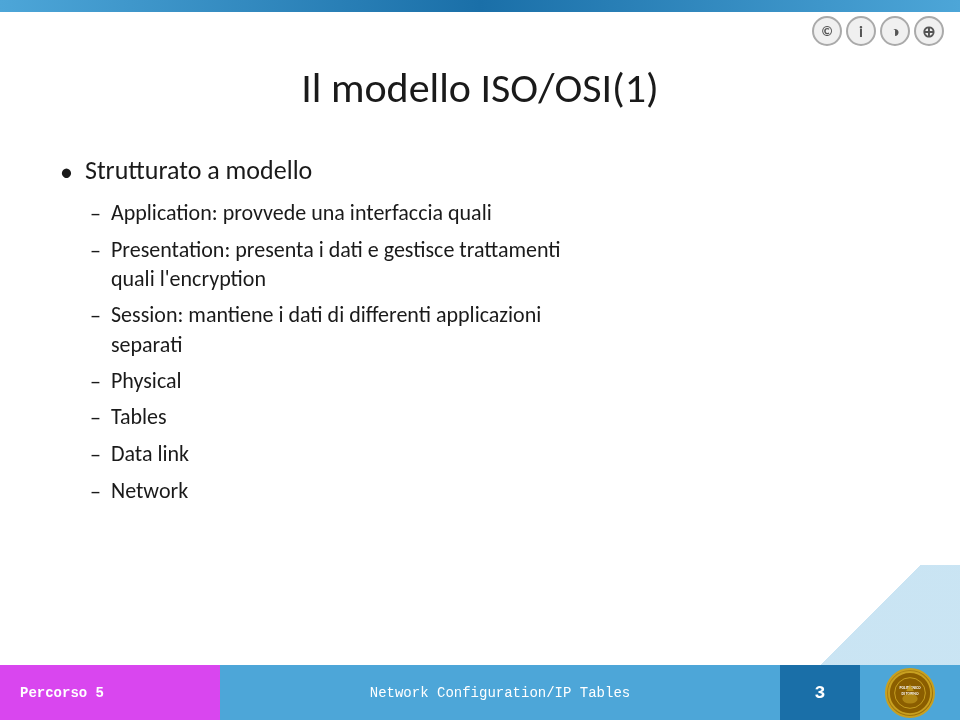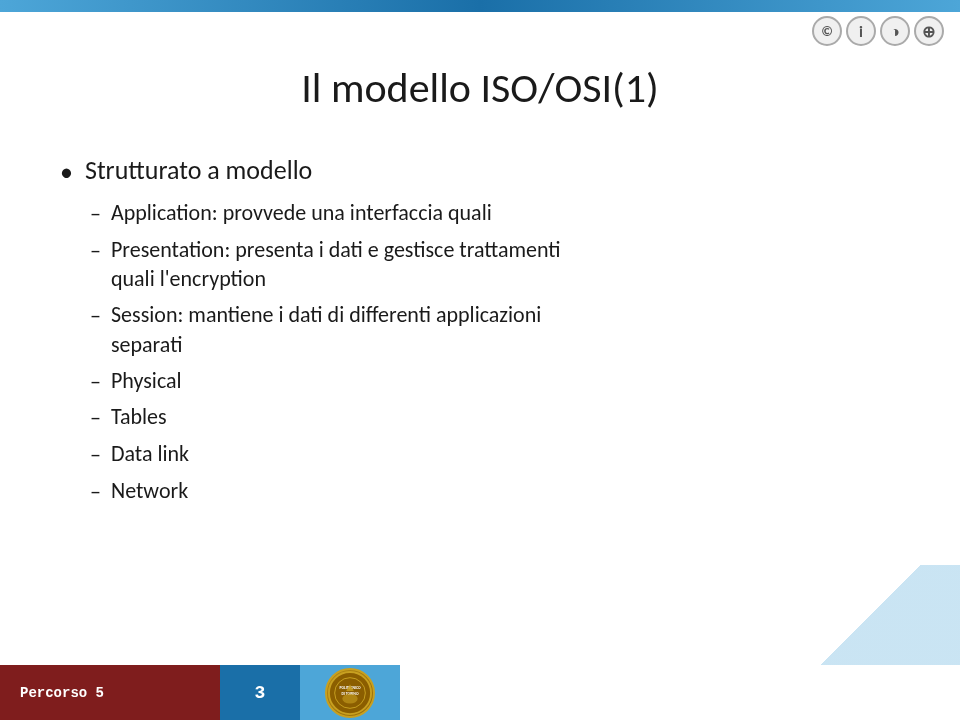--- a/index.html
+++ b/index.html
@@ -120,21 +120,21 @@
       position: absolute;
       bottom: 0;
       left: 0;
       right: 0;
       height: 55px;
       display: flex;
       align-items: stretch;
     }
 
     .bottom-left {
-      background: #7f1d1d;
+      background: #d946ef;
       width: 220px;
       display: flex;
       align-items: center;
       padding: 0 20px;
     }
 
     .bottom-left-text {
       color: #fff;
       font-size: 14px;
       font-family: 'Courier New', monospace;
@@ -261,20 +261,23 @@
     </li>
   </ul>
 
 </div>
 
 <div class="corner-decoration"></div>
 
 <div class="bottom-bar">
   <div class="bottom-left">
     <span class="bottom-left-text">Percorso 5</span>
+  </div>
+  <div class="bottom-center">
+    <span class="bottom-center-text">Network Configuration/IP Tables</span>
   </div>
   <div class="bottom-right-num">
     <span class="bottom-right-num-text">3</span>
   </div>
   <div class="bottom-logo">
     <div class="logo-circle">
       <svg width="48" height="48" viewBox="0 0 48 48">
         <circle cx="24" cy="24" r="22" fill="#8b5e00" stroke="#c8a020" stroke-width="2"></circle>
         <circle cx="24" cy="24" r="16" fill="none" stroke="#c8a020" stroke-width="1"></circle>
         <text x="24" y="20" text-anchor="middle" fill="#fff" font-size="4" font-weight="bold">POLITECNICO</text>

